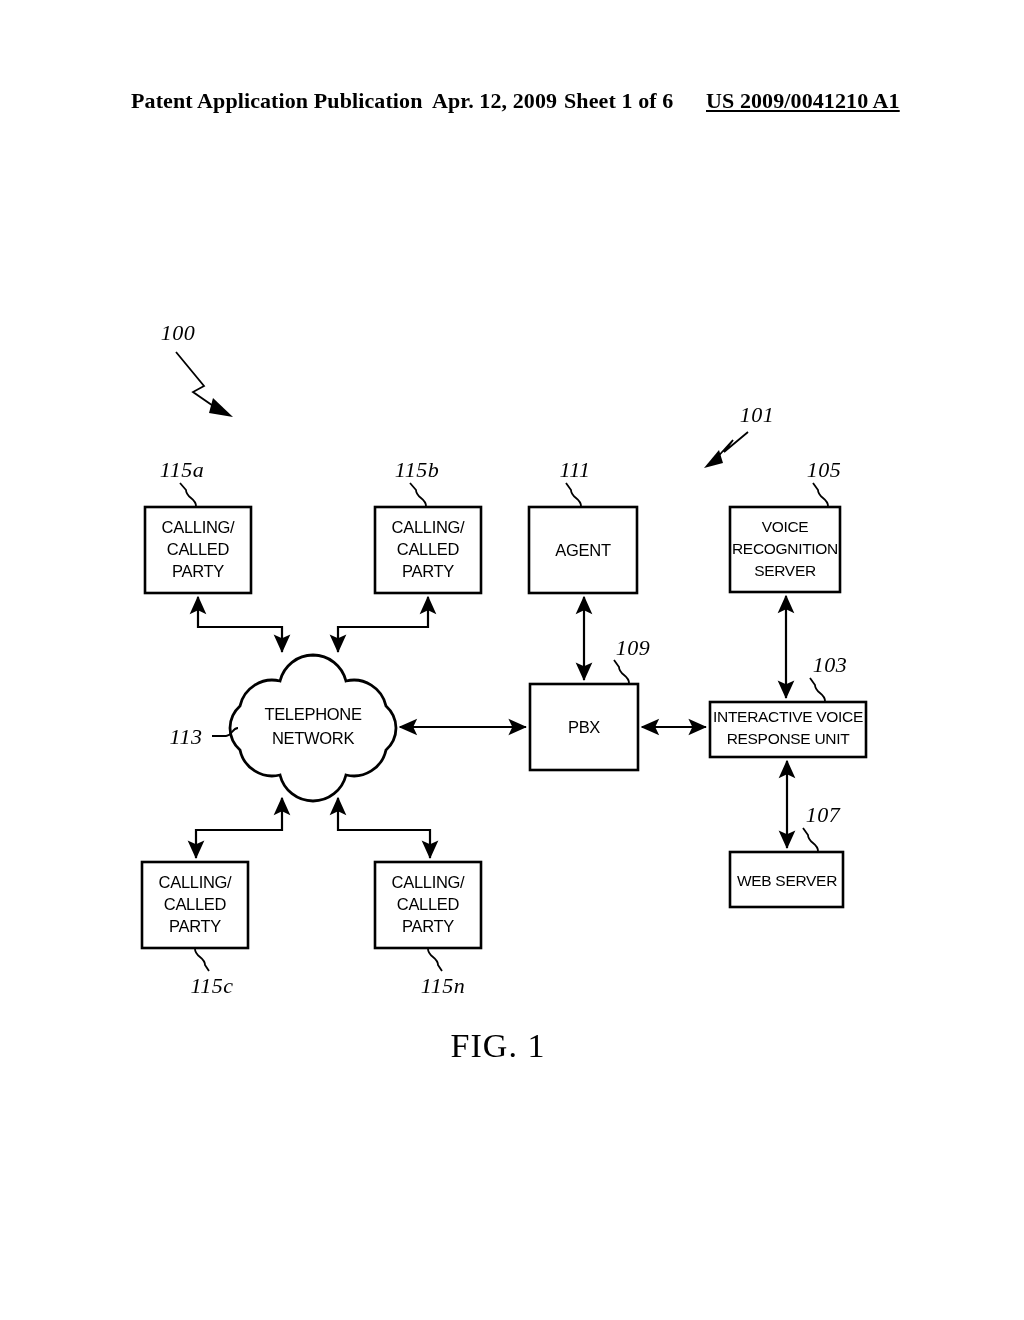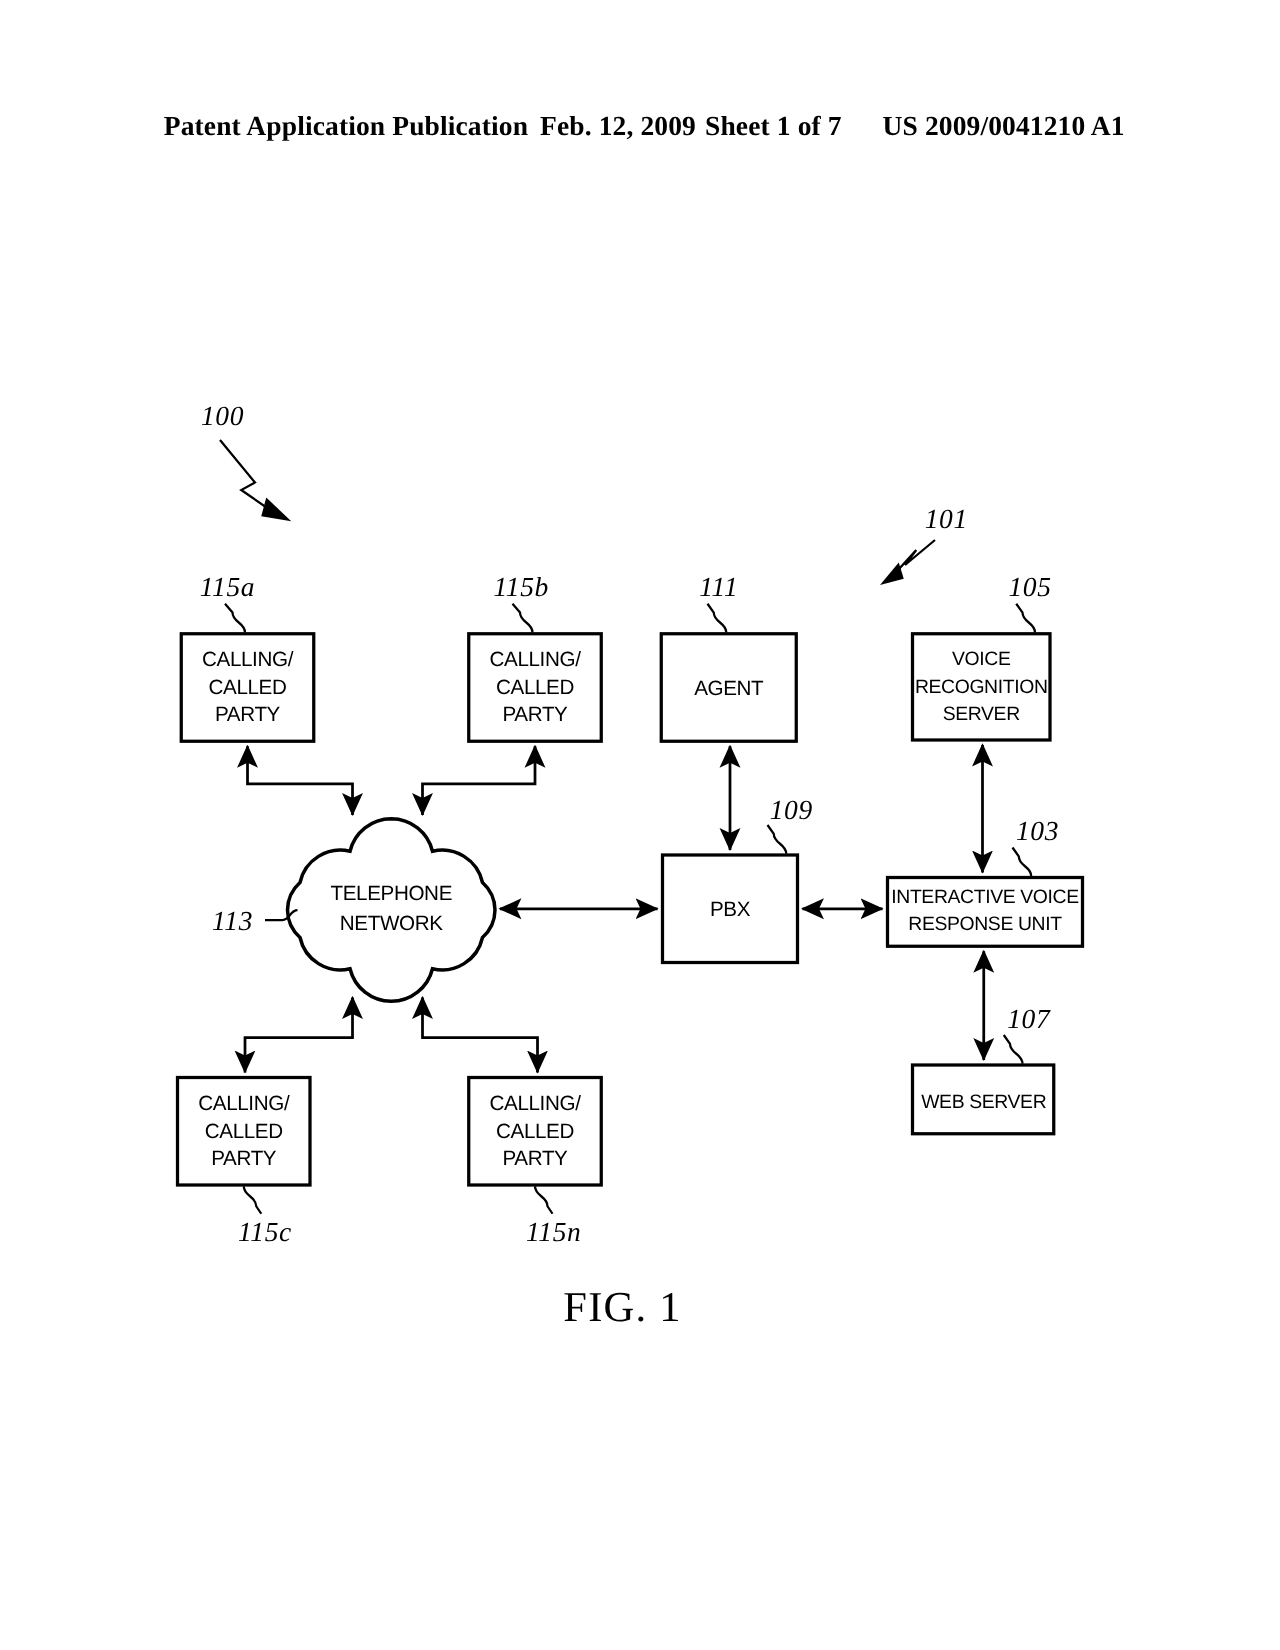--- a/index.html
+++ b/index.html
@@ -40,20 +40,21 @@
     position: absolute;
     left: 432px;
   }
   #page-header .h-sheet {
     position: absolute;
     left: 564px;
   }
   #page-header .h-patno {
     position: absolute;
     left: 706px;
+    text-decoration: underline;
   }
 
   
   #figure-canvas {
     position: absolute;
     top: 0;
     left: 0;
     width: 1024px;
     height: 1320px;
     border-radius: 29px;
@@ -107,22 +108,22 @@
     fill: none;
     stroke: #000;
     stroke-width: 1.8;
   }
 </style>
 </head>
 <body>
 
 <div id="page-header">
   <span class="h-pub">Patent Application Publication</span>
-  <span class="h-date">Feb. 12, 2009</span>
-  <span class="h-sheet">Sheet 1 of 7</span>
+  <span class="h-date">Apr. 12, 2009</span>
+  <span class="h-sheet">Sheet 1 of 6</span>
   <span class="h-patno">US 2009/0041210 A1</span>
 </div>
 
 <div id="figure-canvas">
 <svg width="1024" height="1320" viewBox="0 0 1024 1320" xmlns="http://www.w3.org/2000/svg">
 
   <defs>
     <marker id="arrowEnd" markerWidth="9" markerHeight="9" refX="8" refY="4.2" orient="auto" markerUnits="strokeWidth">
       <path d="M0,0.4 L8.4,4.2 L0,8 L1.8,4.2 Z" fill="#000"></path>
     </marker>

